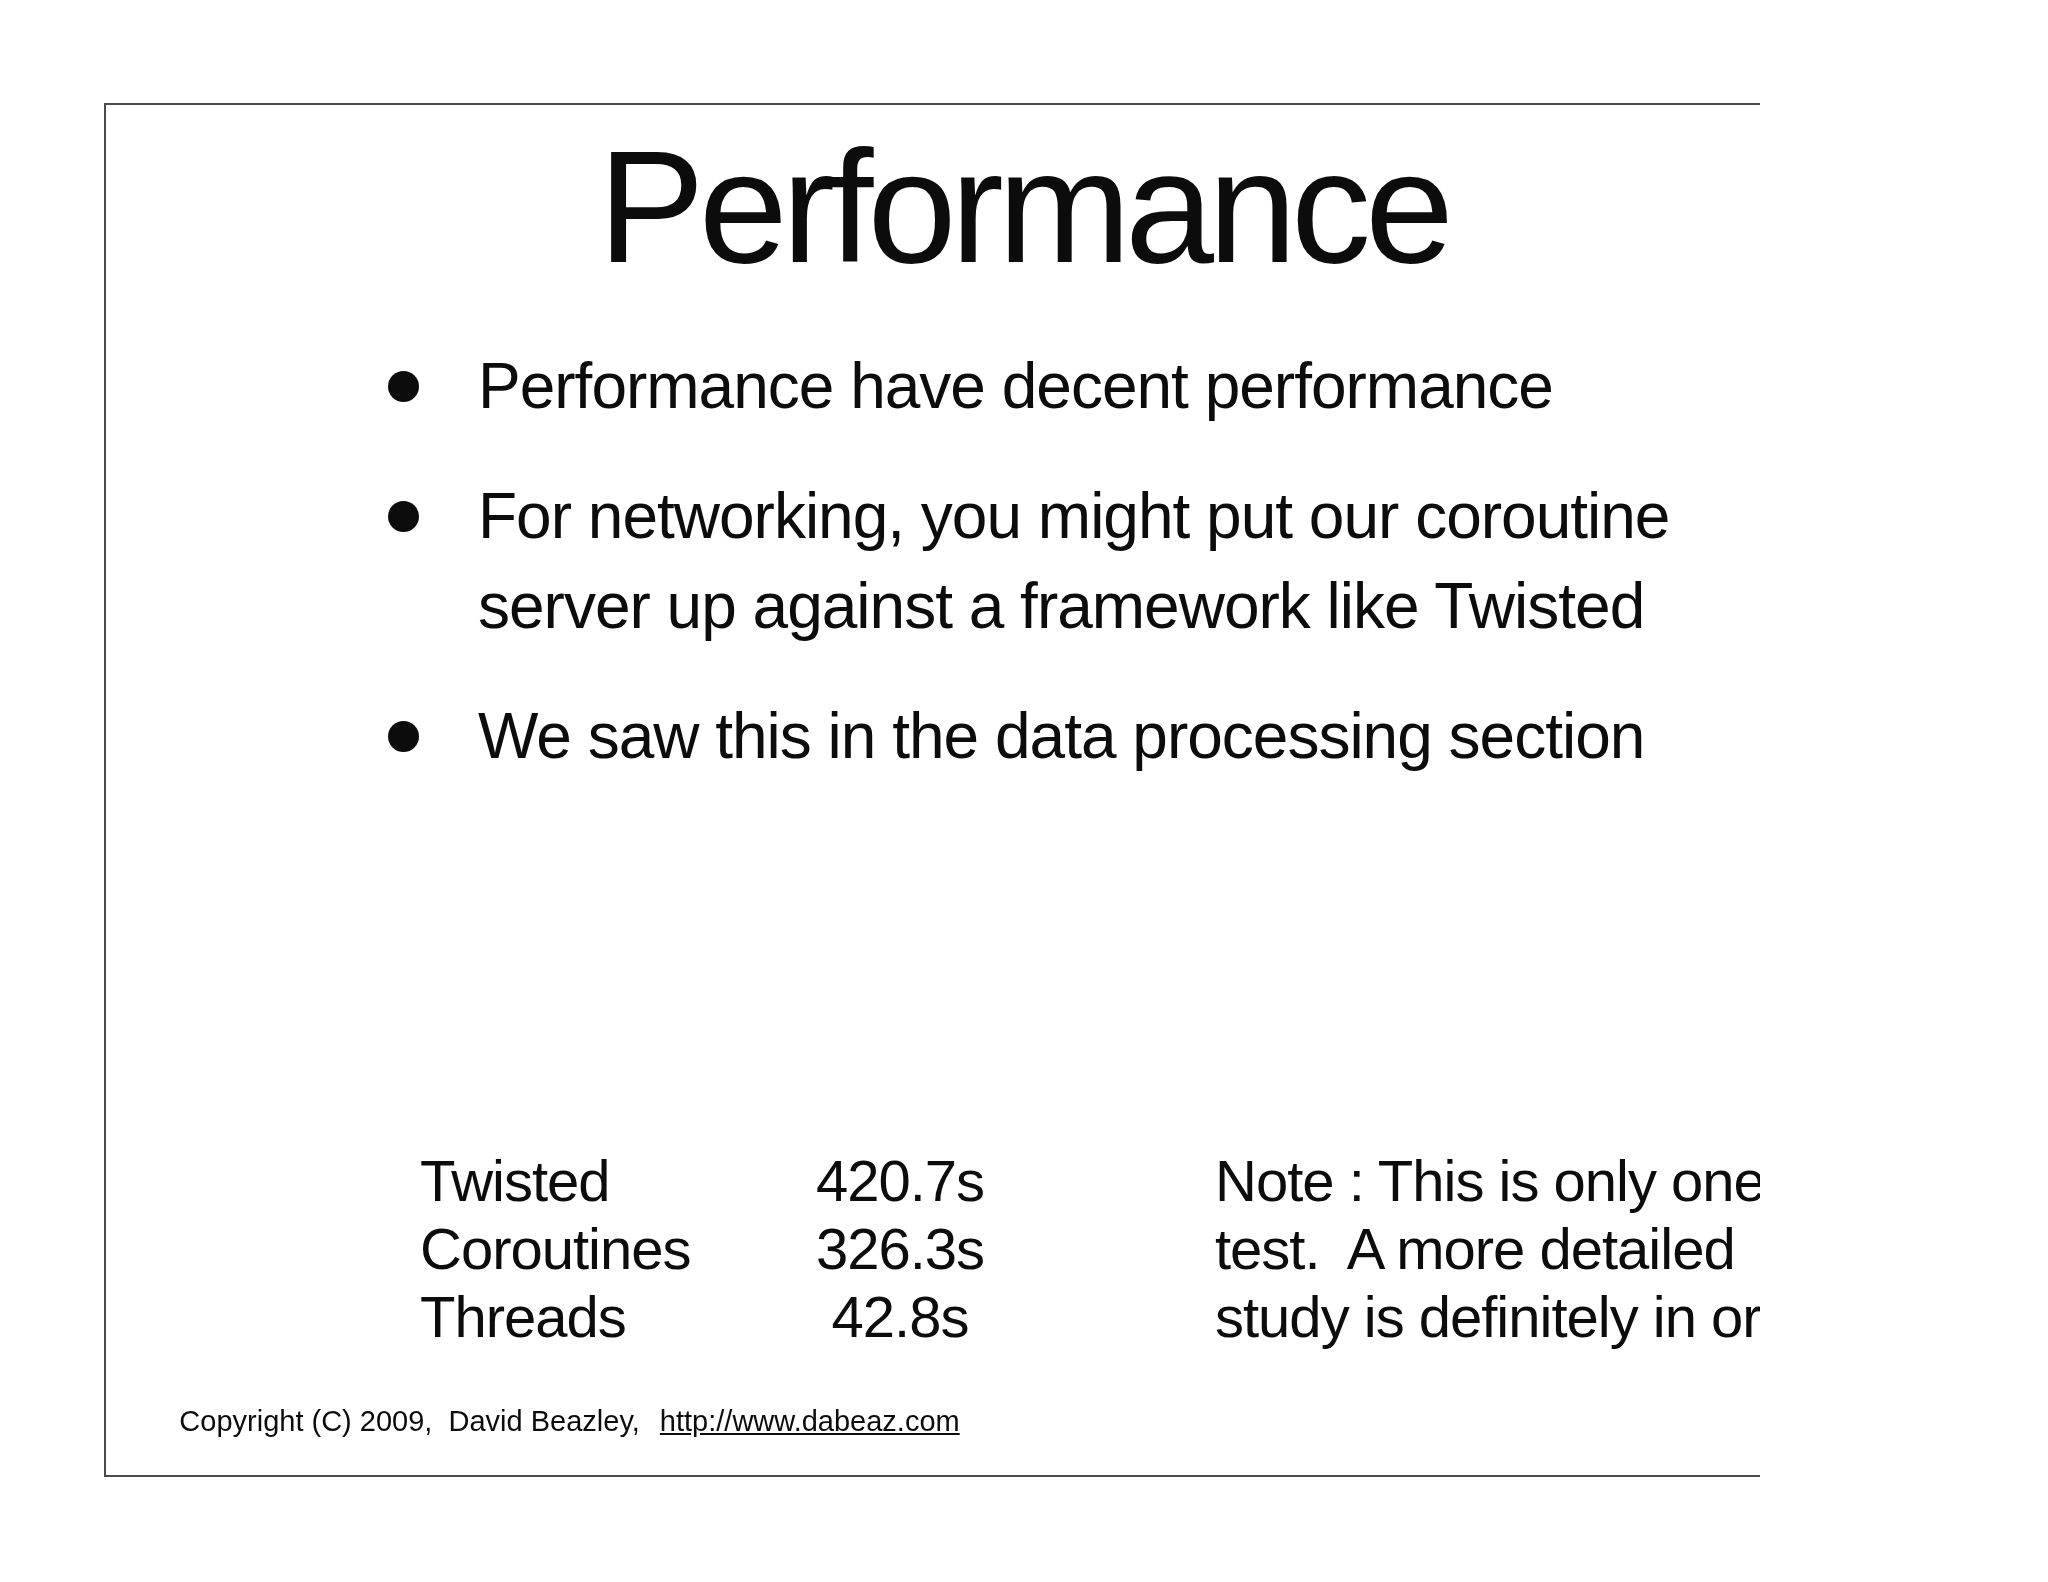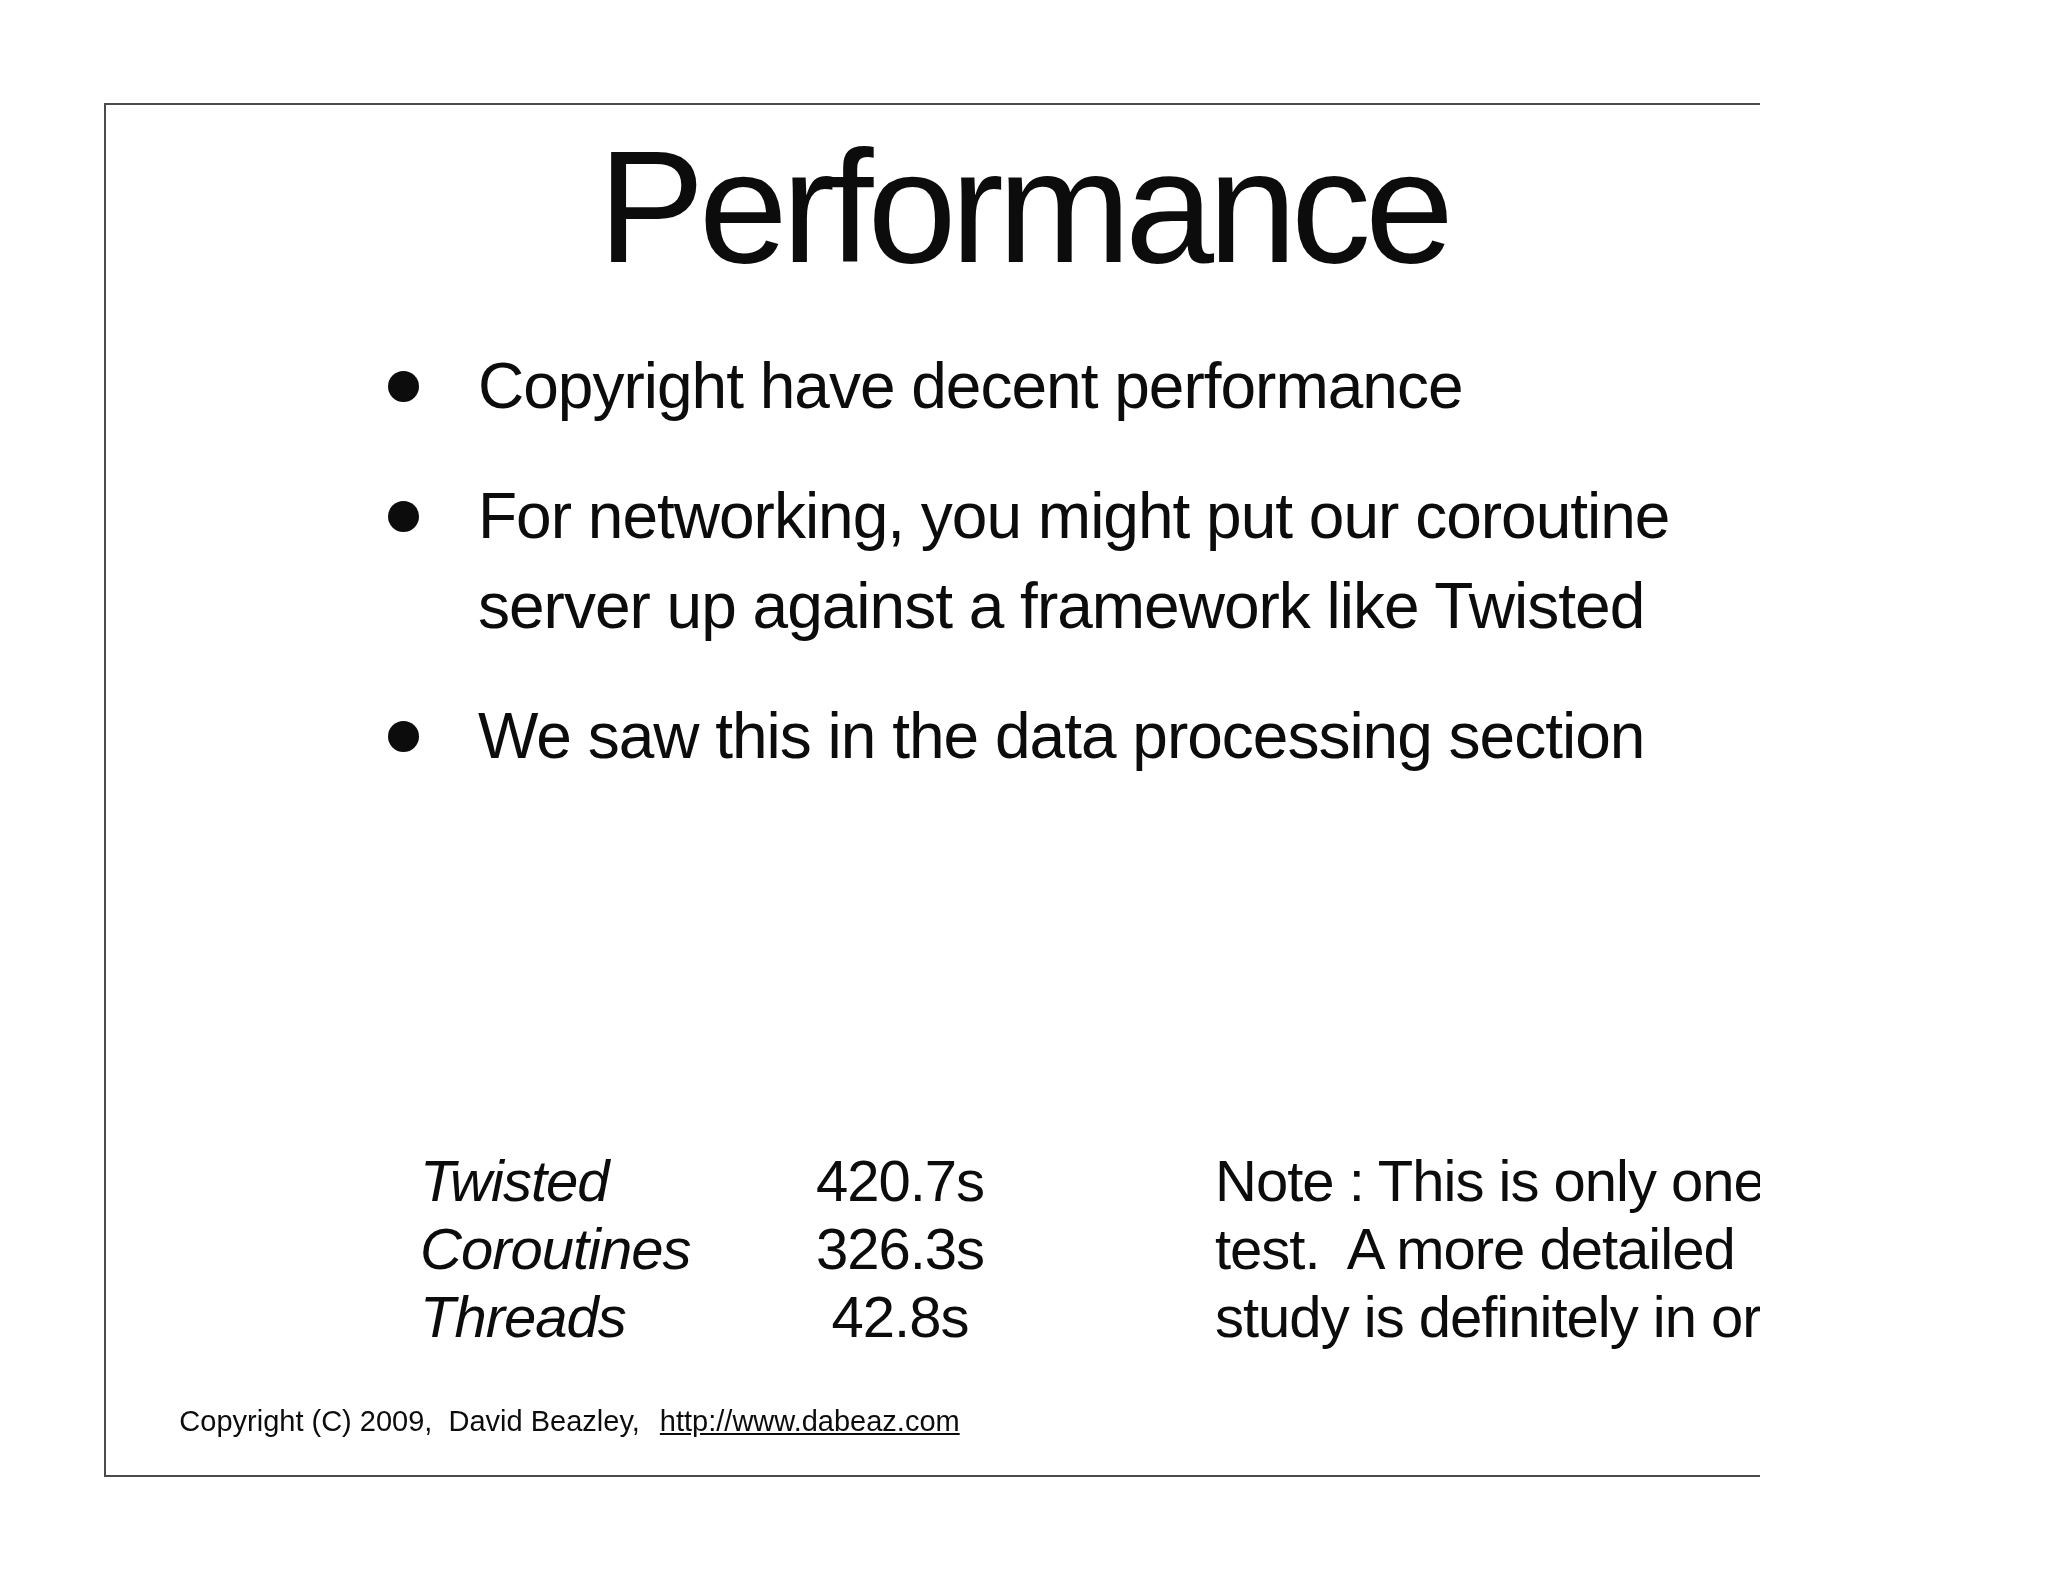--- a/index.html
+++ b/index.html
@@ -72,21 +72,20 @@
     position: absolute;
     left: 314px;
     top: 0;
     font-size: 58px;
     line-height: 68px;
     letter-spacing: -1px;
   }
   .trow { display: flex; }
   .tlabel {
     width: 380px;
-    font-style: italic;
   }
   .tvalue {
     width: 200px;
     text-align: center;
   }
   .note {
     position: absolute;
     left: 1109px;
     top: 0;
     width: 760px;
@@ -122,21 +121,21 @@
 <body>
 
 <div class="page">
   <div class="slide">
 
     <h1 class="title">Performance</h1>
 
     <ul class="bullets">
       <li>
         <span class="dot"></span>
-        <span class="lines">Copyright have decent performance</span>
+        <span class="lines">Performance have decent performance</span>
       </li>
       <li>
         <span class="dot"></span>
         <span class="lines">For networking, you might put our coroutine
 server up against a framework like Twisted</span>
       </li>
       <li>
         <span class="dot"></span>
         <span class="lines">We saw this in the data processing section</span>
       </li>

